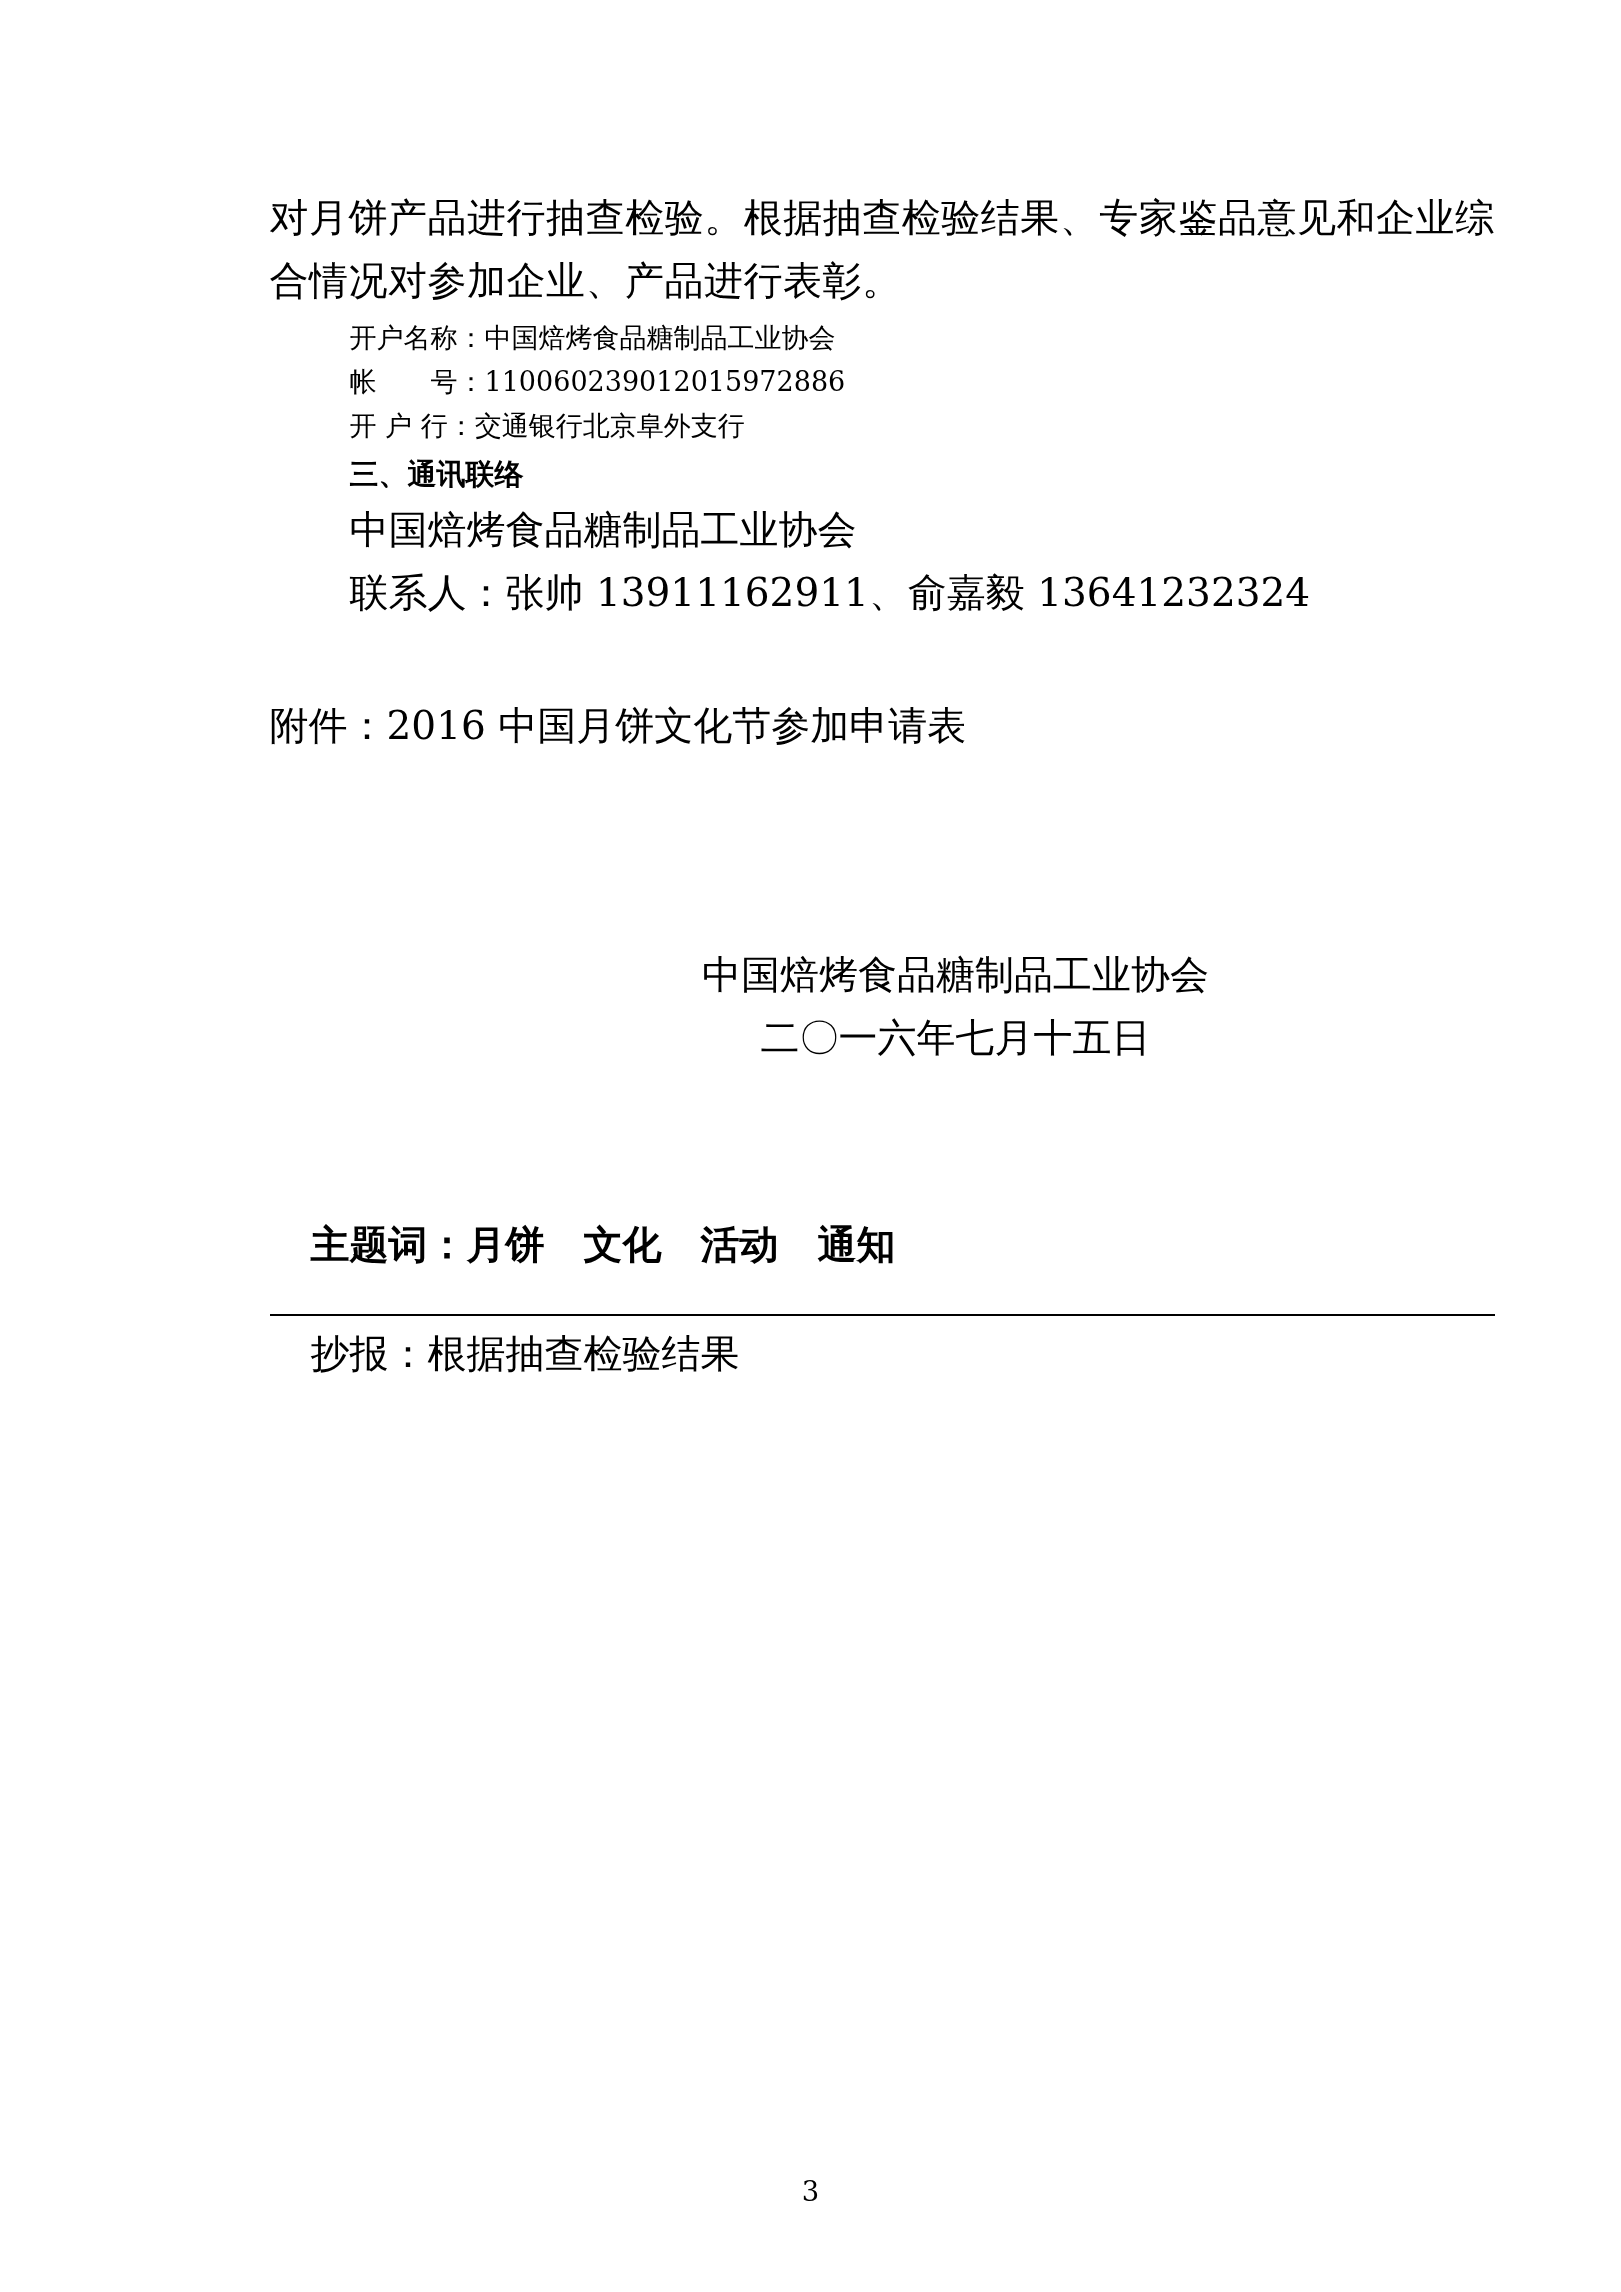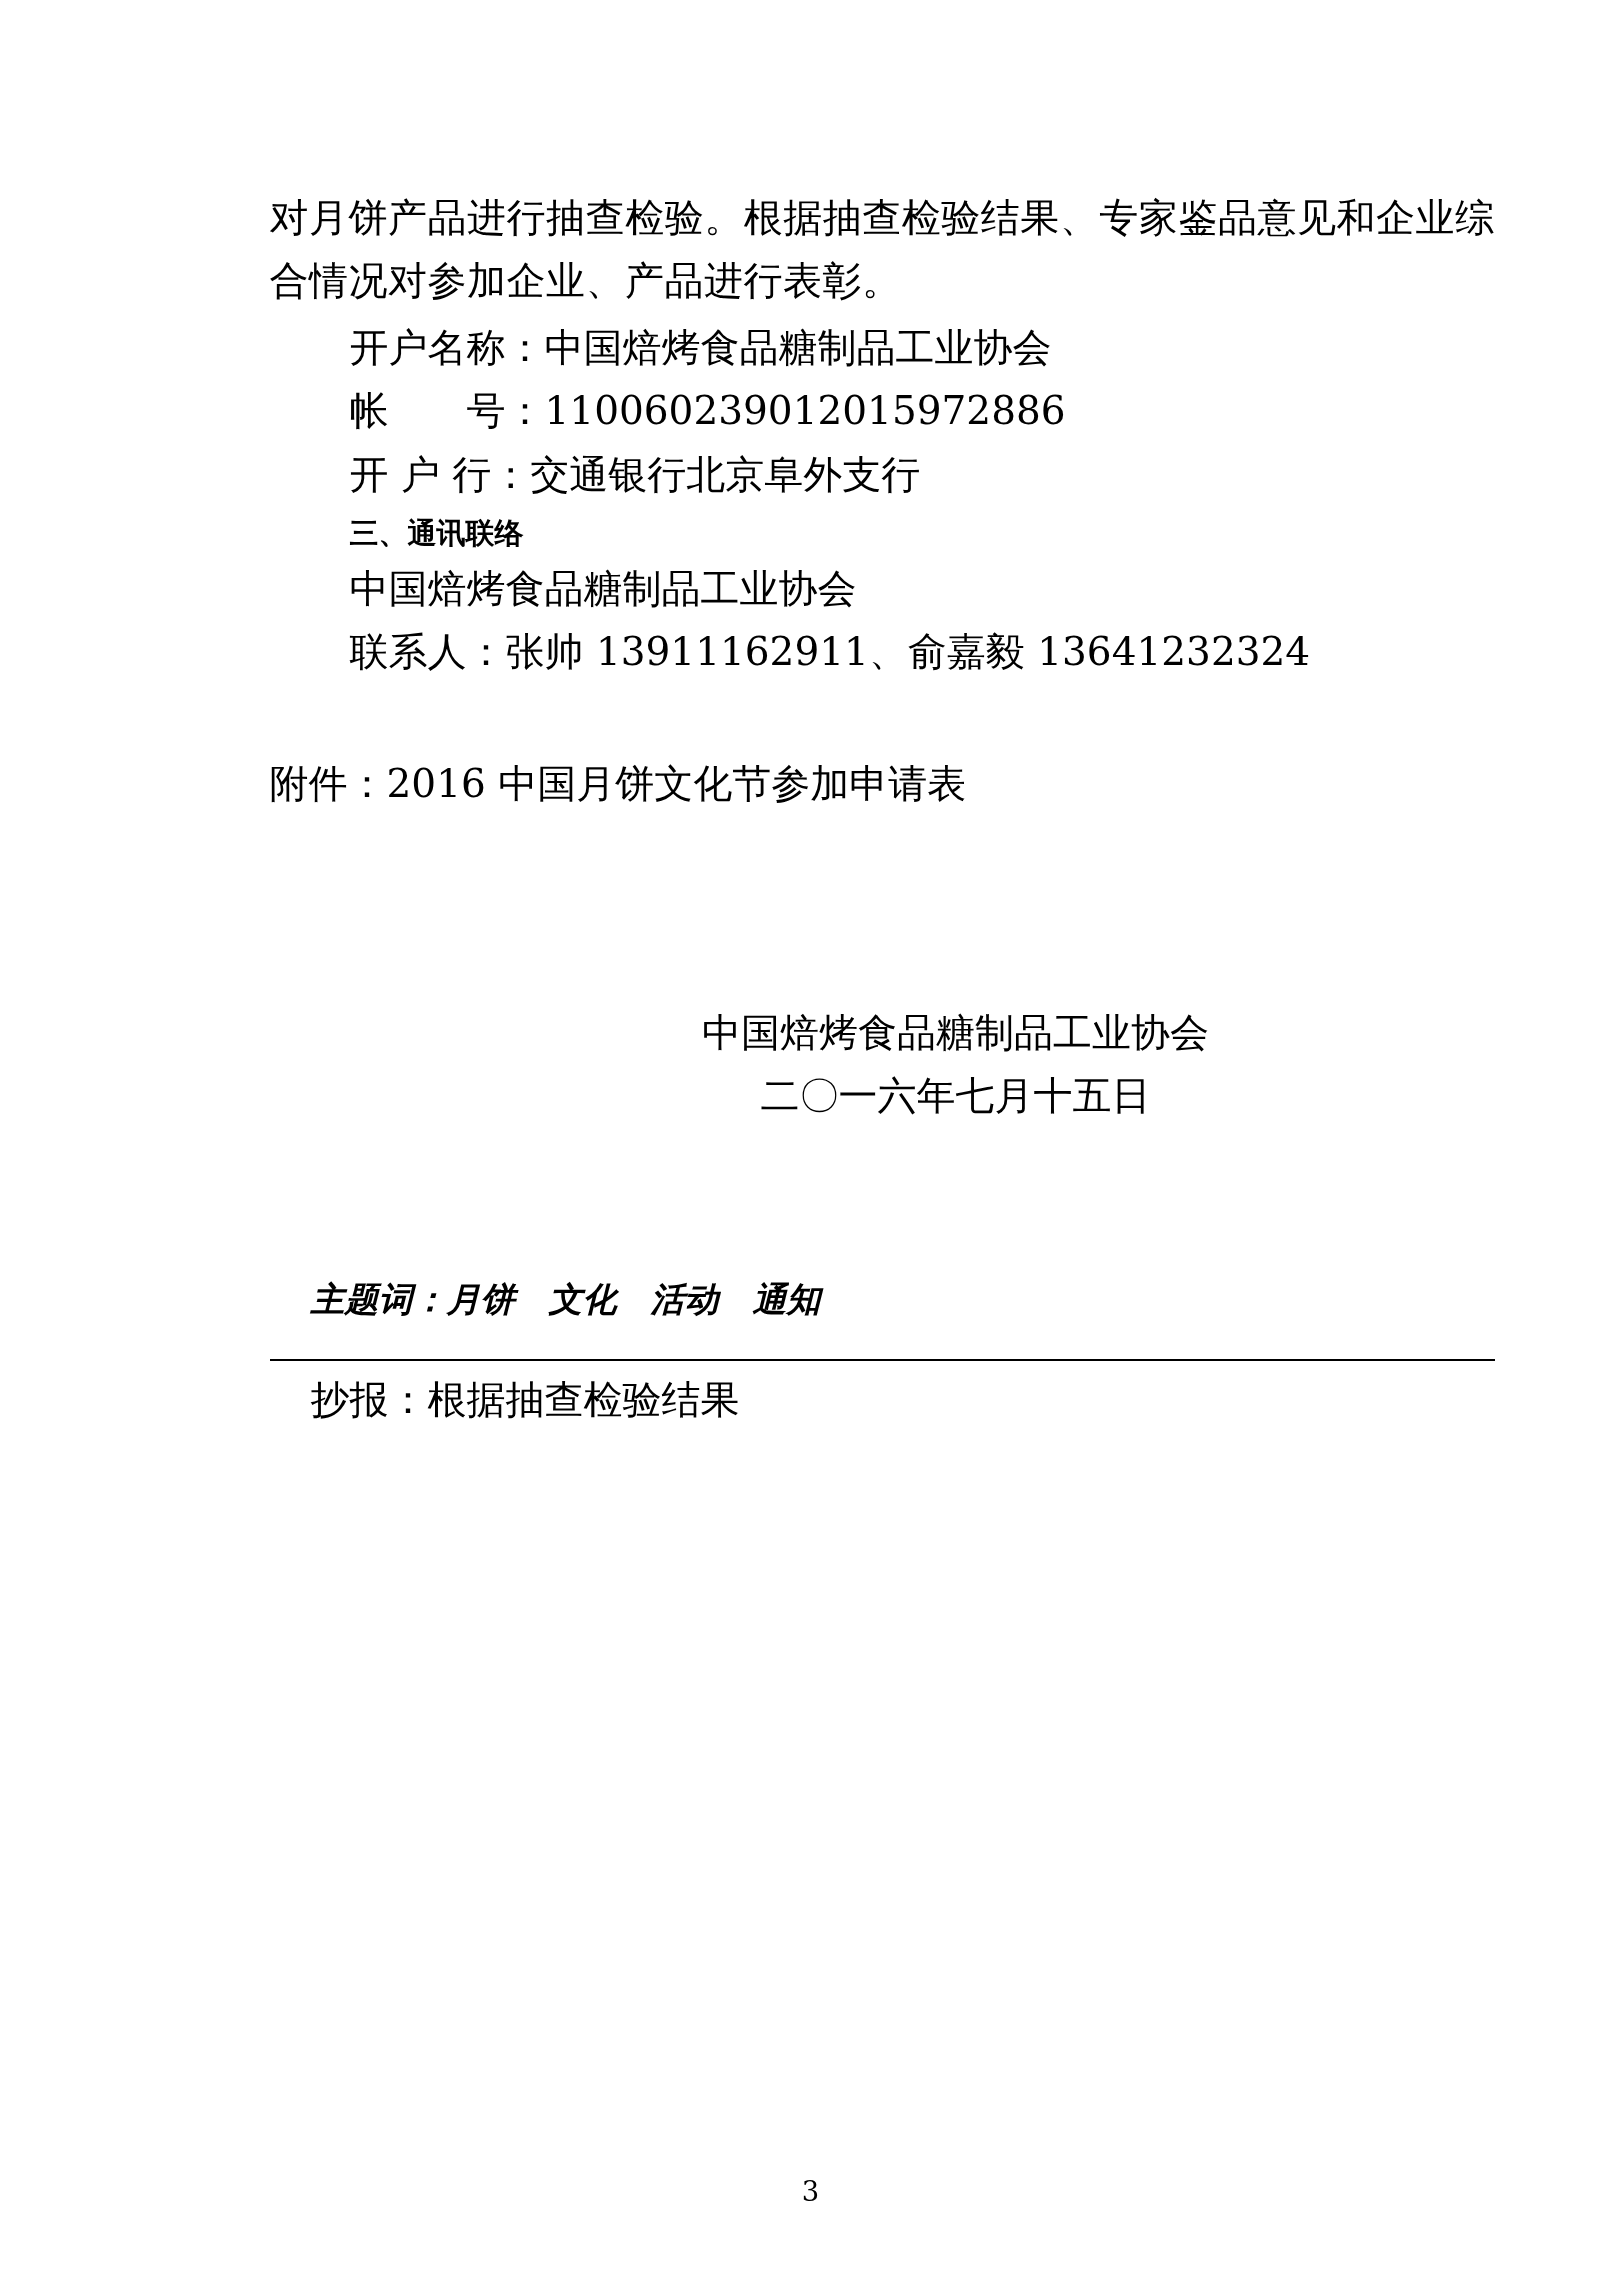--- a/index.html
+++ b/index.html
@@ -35,21 +35,21 @@
     margin: 0 0 3.9px 0;
     white-space: pre-wrap;
   }
   .indent2 {
     text-indent: 0;
   }
   .para-indent {
     text-indent: 80px;
   }
   .bankline {
-    font-size: 39px;
+    font-size: 27px;
     line-height: 1.62;
     margin: 0;
     text-indent: 80px;
     white-space: pre;
   }
   .section-title {
     font-size: 29px;
     line-height: 1.62;
     font-weight: bold;
     margin: 3.9px 0 0 0;
@@ -76,27 +76,26 @@
     padding-left: 147px;
   }
   .sign-line {
     font-size: 39px;
     line-height: 1.62;
     margin: 0;
     white-space: pre;
   }
   .keywords {
     margin-top: 147px;
-    font-size: 34px;
+    font-size: 39px;
     font-weight: bold;
     font-family: "DejaVu Sans", "Liberation Sans", sans-serif;
     text-indent: 41px;
     white-space: pre;
     line-height: 1.5;
-    font-style: italic;
   }
   .rule {
     border: none;
     border-top: 2.9px solid #000;
     margin: 13.7px 0 9.8px 0;
     width: 100%;
   }
   .cc {
     font-size: 39px;
     line-height: 1.5;

